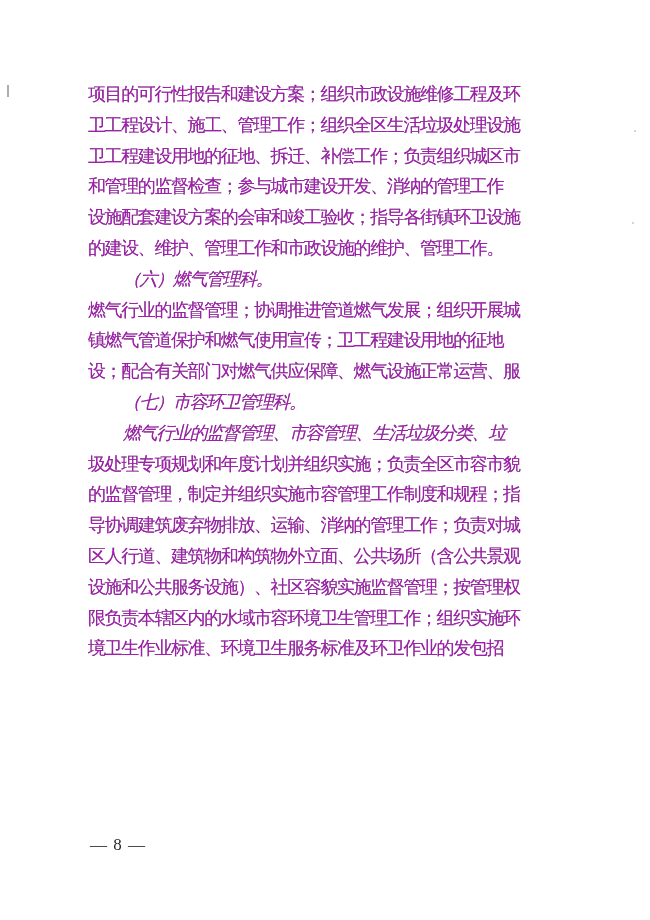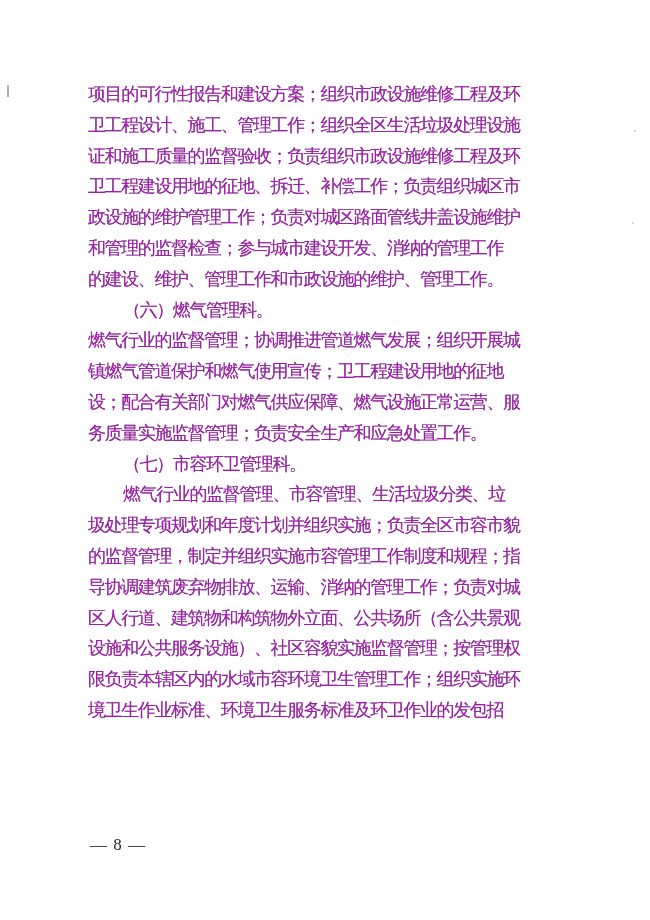--- a/index.html
+++ b/index.html
@@ -24,20 +24,21 @@
     height: 30.8px;
     line-height: 30.8px;
     font-size: 18px;
     letter-spacing: -1.4px;
     color: #a21caf;
     white-space: nowrap;
     text-shadow: 0 0 0.5px rgba(40,40,40,0.55);
   }
   .line.indent {
     padding-left: 35px;
+    font-style: italic;
   }
   .page-number {
     position: absolute;
     left: 90px;
     top: 834px;
     font-size: 17px;
     line-height: 22px;
     letter-spacing: 1px;
     color: #2a2a2a;
     white-space: nowrap;
@@ -69,30 +70,28 @@
 
 <div class="page">
 
   <div class="artifact-tick"></div>
   <div class="artifact-speck-1"></div>
   <div class="artifact-speck-2"></div>
 
   <div class="text-block">
     <div class="line">项目的可行性报告和建设方案；组织市政设施维修工程及环</div>
     <div class="line">卫工程设计、施工、管理工作；组织全区生活垃圾处理设施</div>
-    <div class="line">证和施工质量的监督验收；负责组织市政设施维修工程及环</div>
     <div class="line">卫工程建设用地的征地、拆迁、补偿工作；负责组织城区市</div>
-    <div class="line">政设施的维护管理工作；负责对城区路面管线井盖设施维护</div>
     <div class="line">和管理的监督检查；参与城市建设开发、消纳的管理工作</div>
+    <div class="line">设施配套建设方案的会审和竣工验收；指导各街镇环卫设施</div>
     <div class="line">的建设、维护、管理工作和市政设施的维护、管理工作。</div>
     <div class="line indent">（六）燃气管理科。</div>
     <div class="line">燃气行业的监督管理；协调推进管道燃气发展；组织开展城</div>
     <div class="line">镇燃气管道保护和燃气使用宣传；卫工程建设用地的征地</div>
     <div class="line">设；配合有关部门对燃气供应保障、燃气设施正常运营、服</div>
-    <div class="line">务质量实施监督管理；负责安全生产和应急处置工作。</div>
     <div class="line indent">（七）市容环卫管理科。</div>
     <div class="line indent">燃气行业的监督管理、市容管理、生活垃圾分类、垃</div>
     <div class="line">圾处理专项规划和年度计划并组织实施；负责全区市容市貌</div>
     <div class="line">的监督管理，制定并组织实施市容管理工作制度和规程；指</div>
     <div class="line">导协调建筑废弃物排放、运输、消纳的管理工作；负责对城</div>
     <div class="line">区人行道、建筑物和构筑物外立面、公共场所（含公共景观</div>
     <div class="line">设施和公共服务设施）、社区容貌实施监督管理；按管理权</div>
     <div class="line">限负责本辖区内的水域市容环境卫生管理工作；组织实施环</div>
     <div class="line">境卫生作业标准、环境卫生服务标准及环卫作业的发包招</div>
   </div>

